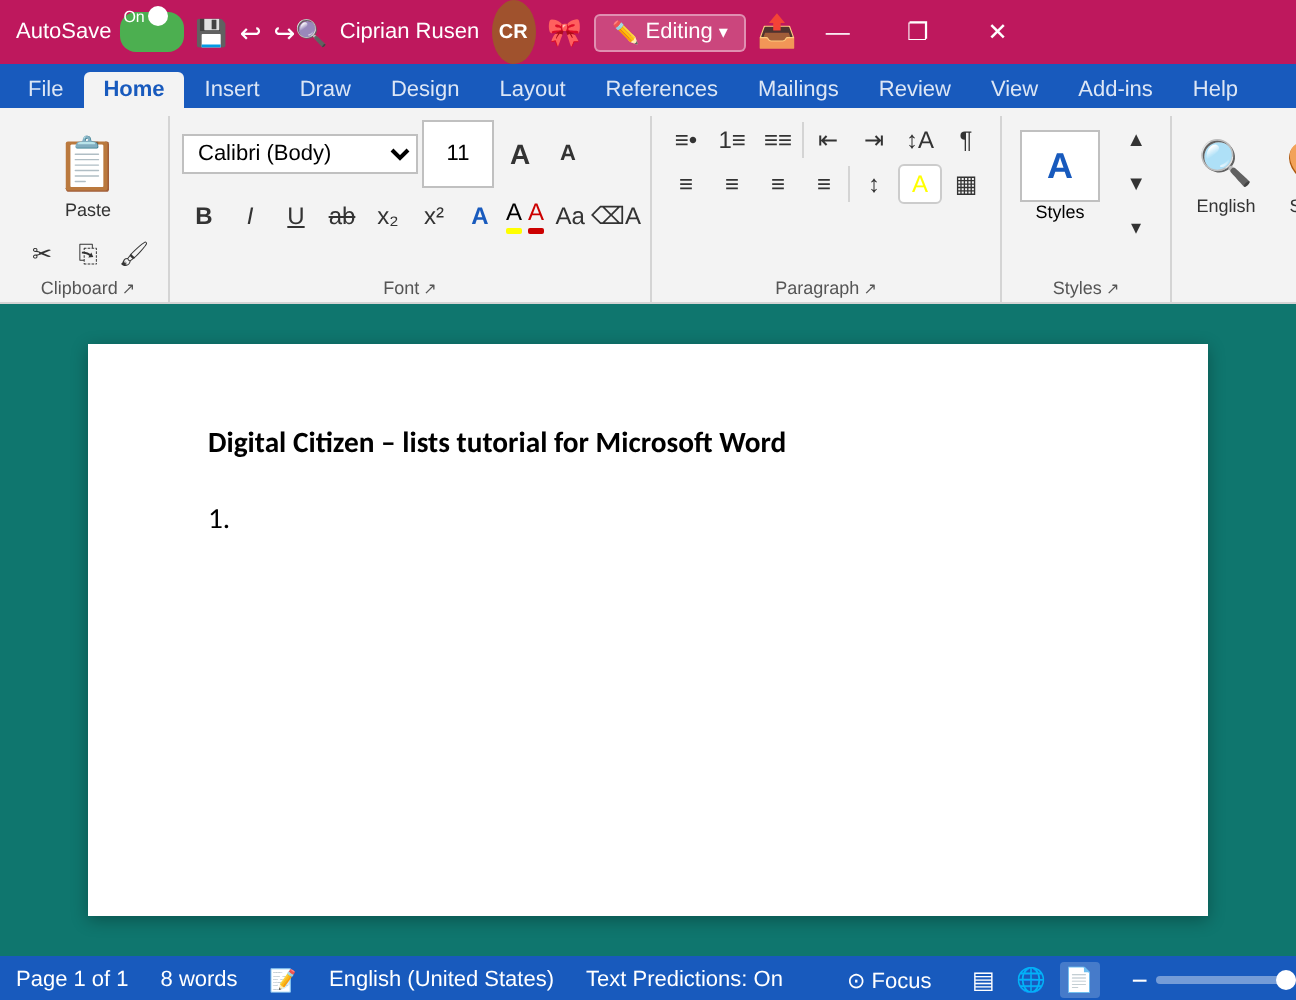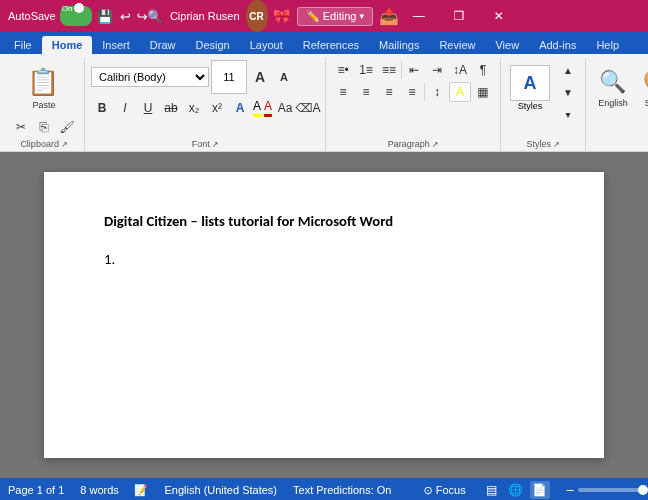--- a/index.html
+++ b/index.html
@@ -220,21 +220,21 @@
       font-size: 9px;
       cursor: pointer;
       border-radius: 3px;
       color: #333;
       gap: 3px;
     }
     .voice-icon { font-size: 22px; }
 
     
     #doc-area {
-      background: #737373;
+      background: #0f766e;
       flex: 1;
       display: flex;
       justify-content: center;
       padding: 20px;
       overflow: auto;
       height: calc(500px - 32px - 22px - 98px - 22px);
     }
     #doc-page {
       background: white;
       width: 560px;

